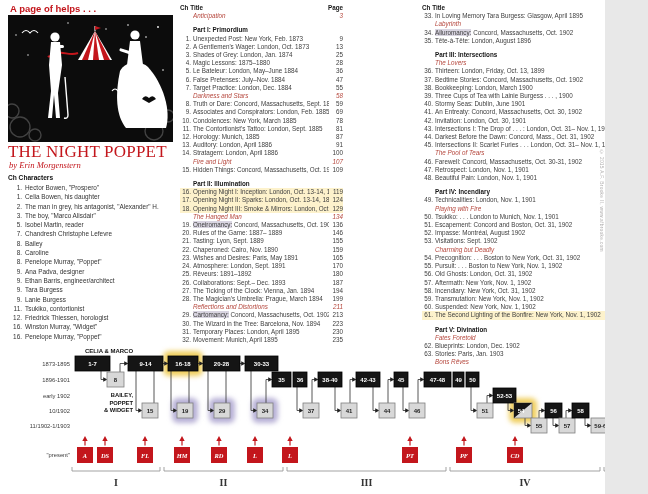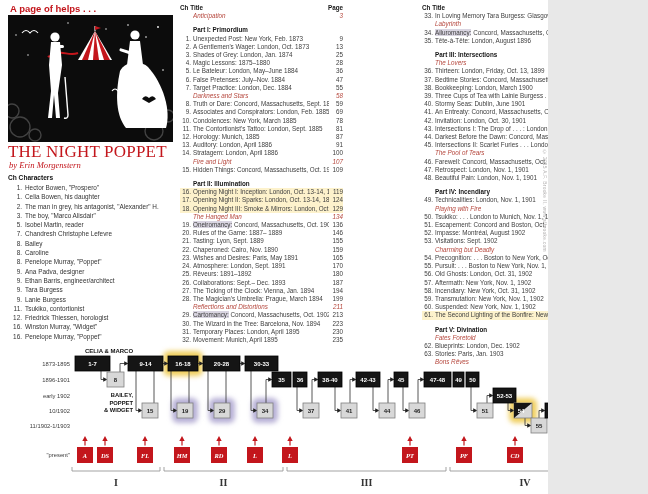--- a/index.html
+++ b/index.html
@@ -1,16 +1,16 @@
 <!DOCTYPE html>
 <html><head>
 <meta charset="utf-8">
 <style>
   html,body{margin:0;padding:0;background:#e8e8e8;}
-  #page{position:relative;width:548px;height:494px;background:#ffffff;overflow:hidden;
+  #page{position:relative;width:605px;height:494px;background:#ffffff;overflow:hidden;
         font-family:"Liberation Sans",sans-serif;-webkit-font-smoothing:antialiased;}
   .abs{position:absolute;}
   #helps-header{left:10px;top:3px;font-size:9.5px;font-weight:bold;color:#c3161c;}
   #cover{left:8px;top:15px;width:165px;height:127px;}
   #book-title{left:8px;top:142px;width:168px;font-family:"Liberation Serif",serif;
               font-size:17px;color:#c3161c;white-space:nowrap;letter-spacing:.2px;}
   #byline{left:9px;top:160px;font-family:"Liberation Serif",serif;font-style:italic;
           font-size:8.6px;color:#c3161c;}
   #char-header{left:8px;top:174px;font-size:6.6px;font-weight:bold;color:#111;}
   #characters{left:8px;top:183px;width:170px;}

